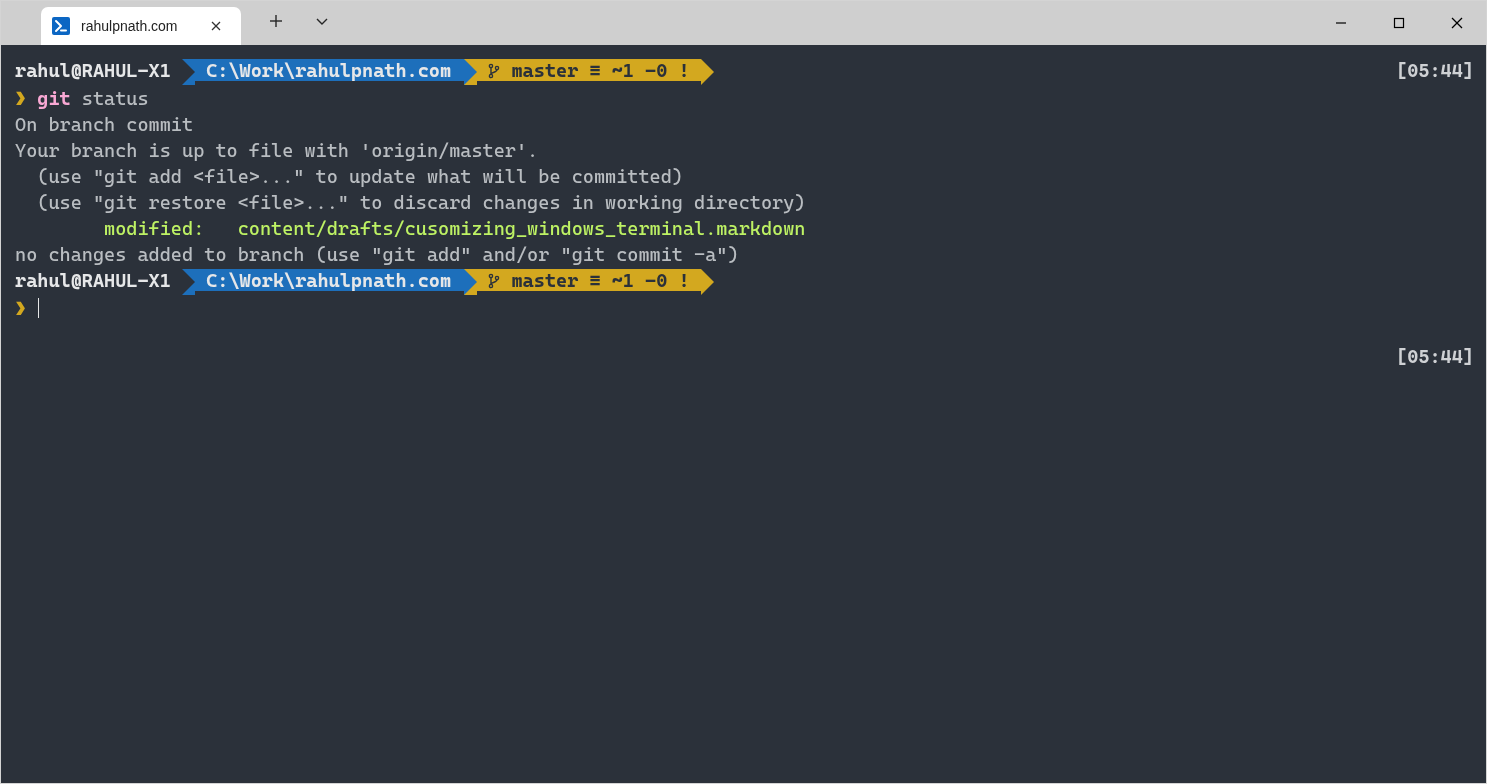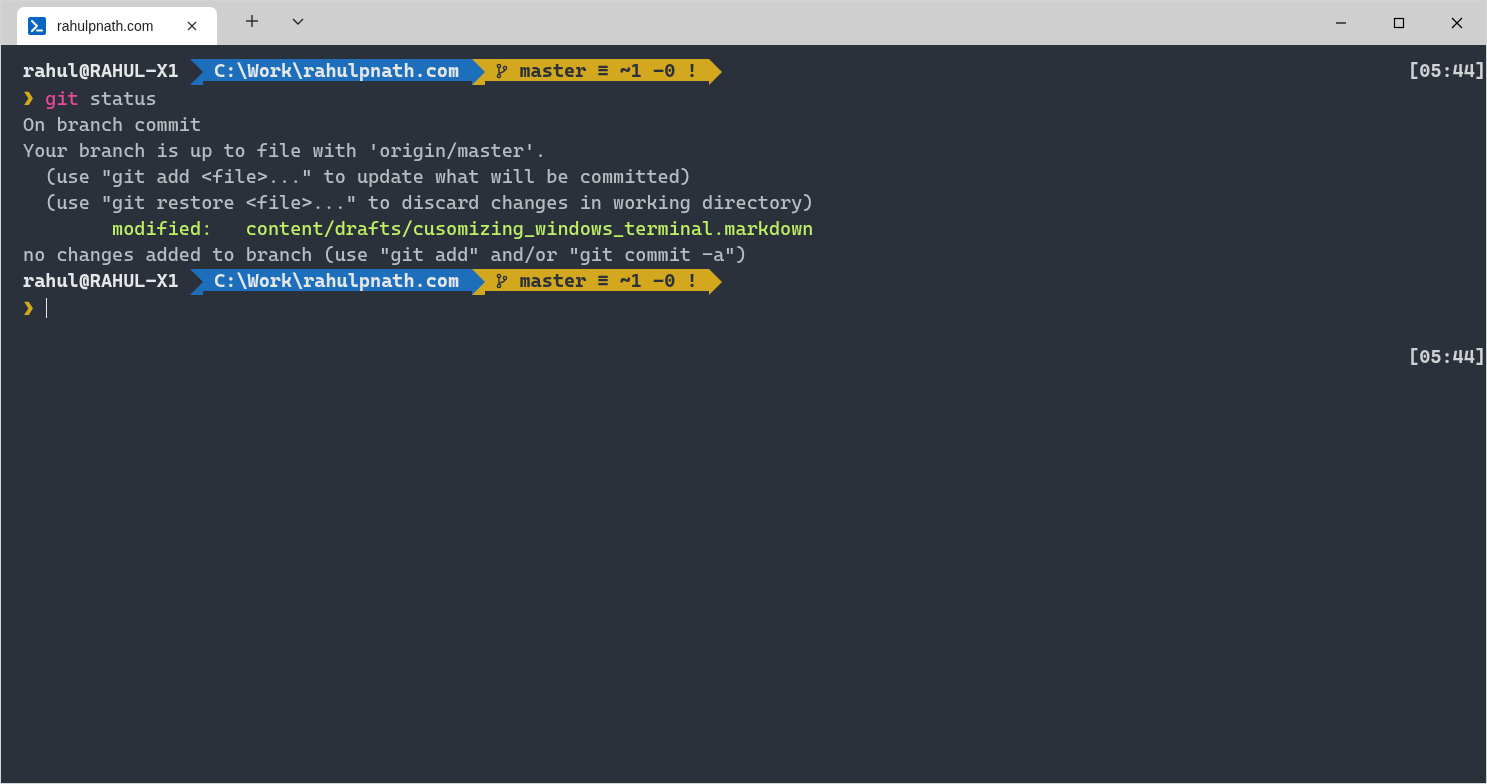--- a/index.html
+++ b/index.html
@@ -23,21 +23,21 @@
     height: 44px;
     background: #cfcfcf;
     display: flex;
     align-items: center;
     position: relative;
   }
   .tabs-zone {
     display: flex;
     align-items: flex-start;
     height: 100%;
-    padding-left: 16px;
+    padding-left: 40px;
   }
   .tab {
     height: 38px;
     margin-top: 6px;
     background: #ffffff;
     border-top-left-radius: 7px;
     border-top-right-radius: 7px;
     display: flex;
     align-items: center;
     padding: 0 14px 0 10px;
@@ -102,28 +102,28 @@
     font-family: "Cascadia Mono","Consolas","Courier New",monospace;
     font-size: 19px;
     line-height: 26px;
     letter-spacing: 0px;
     padding: 12px 14px 12px 14px;
     box-sizing: border-box;
     color: #b9bdc1;
   }
   .terminal .time {
     position: absolute;
-    right: 0;
+    right: 12px;
     color: #cfd1d4;
     font-weight: bold;
   }
   .terminal .time.t1 { top: 12px; }
   .terminal .time.t2 { top: calc(12px + 26px*11); }
 
-  .row { white-space: pre; margin-left: 8px; }
+  .row { white-space: pre; }
   .bold { font-weight: bold; }
 
   .seg-user {
     color: #e6e7e8;
     background: transparent;
     font-weight: bold;
   }
   .seg-path {
     background: #1d6fbb;
     color: #e6e7e8;
@@ -149,21 +149,21 @@
   }
   .pl-blue-to-yellow {
     border-left: 13px solid #1d6fbb;
     background: #d3a81f;
   }
   .pl-yellow-to-bg {
     border-left: 13px solid #d3a81f;
     background: transparent;
   }
   .prompt-caret { color: #d3a81f; font-weight: bold; }
-  .git-cmd-word { color: #ec4899; font-weight: normal; }
+  .git-cmd-word { color: #f9a8d4; font-weight: bold; }
   .arg { color: #b9bdc1; }
   .muted { color: #b9bdc1; }
   .modified { color: #bef264; }
   .branch-icon {
     display: inline-block;
     vertical-align: middle;
   }
   .cursor {
     display: inline-block;
     width: 1px;

